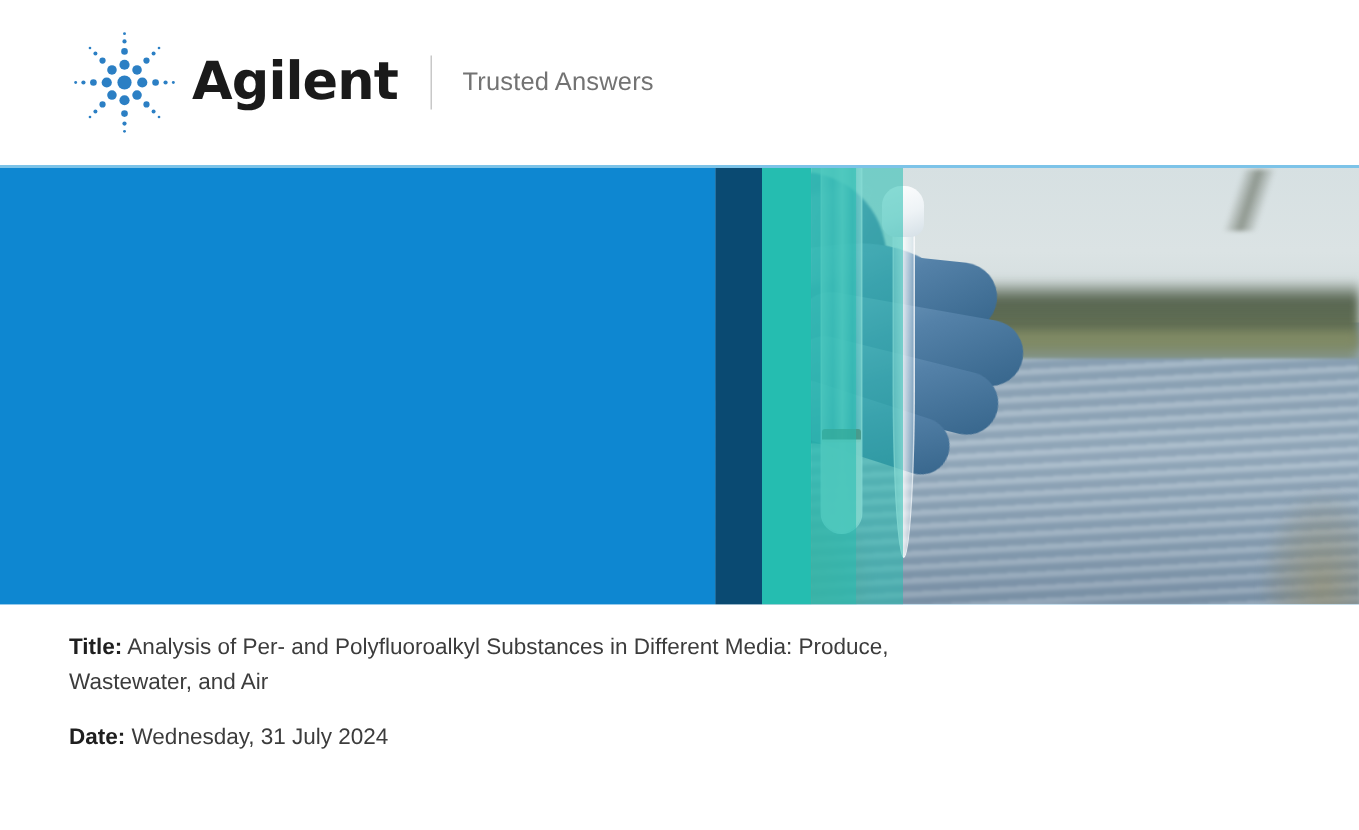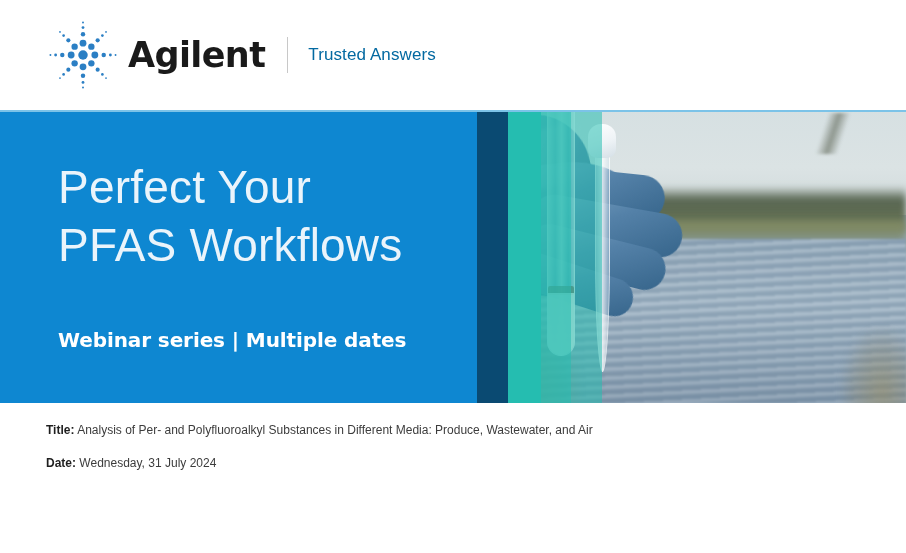--- a/index.html
+++ b/index.html
@@ -56,21 +56,21 @@
     width: 1px;
     height: 36px;
     background: #c8c8c8;
     margin: 0 20px 0 22px;
     flex: 0 0 auto;
   }
 
   .brand-tagline {
     font-family: "Liberation Sans", sans-serif;
     font-size: 17px;
-    color: #0369a1;
+    color: #737373;
     letter-spacing: 0.1px;
     white-space: nowrap;
   }
 
   
   .hero {
     position: absolute;
     left: 0; top: 110px;
     width: 906px; height: 293px;
     overflow: hidden;
@@ -308,21 +308,21 @@
   
   .details {
     position: absolute;
     left: 0; top: 403px;
     width: 906px; height: 150px;
     background: #ffffff;
     padding: 18px 0 0 46px;
   }
   .detail-row {
     font-family: "Liberation Sans", sans-serif;
-    font-size: 12px;
+    font-size: 15px;
     line-height: 1.5;
     color: #3c3c3c;
     max-width: 575px;
   }
   .detail-row + .detail-row { margin-top: 15px; }
   .detail-label {
     font-weight: bold;
     color: #1f1f1f;
   }
 </style>
@@ -411,25 +411,20 @@
         <div class="pipette-bulb"></div>
       </div>
     </div>
 
     <div class="band-blue"></div>
     <div class="band-navy"></div>
     <div class="band-teal-solid"></div>
     <div class="band-teal-a"></div>
     <div class="band-teal-b"></div>
 
-    <div class="hero-text">
-      <div class="hero-title">Perfect Your
-PFAS Workflows</div>
-      <div class="hero-sub">Webinar series | Multiple dates</div>
-    </div>
   </div>
 
   <div class="details">
 
     <div class="detail-row">
       <span class="detail-label">Title:</span>
       <span>Analysis of Per- and Polyfluoroalkyl Substances in Different Media: Produce, Wastewater, and Air</span>
     </div>
 
     <div class="detail-row">

